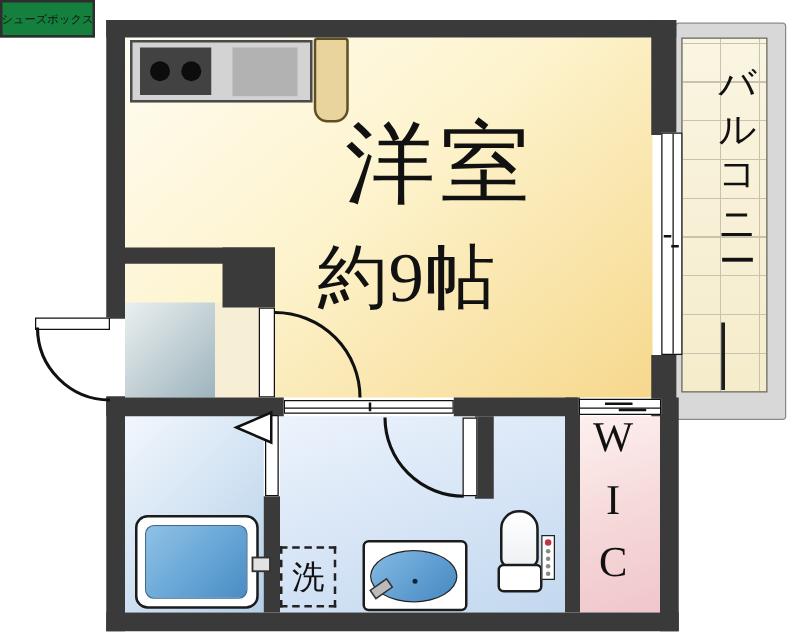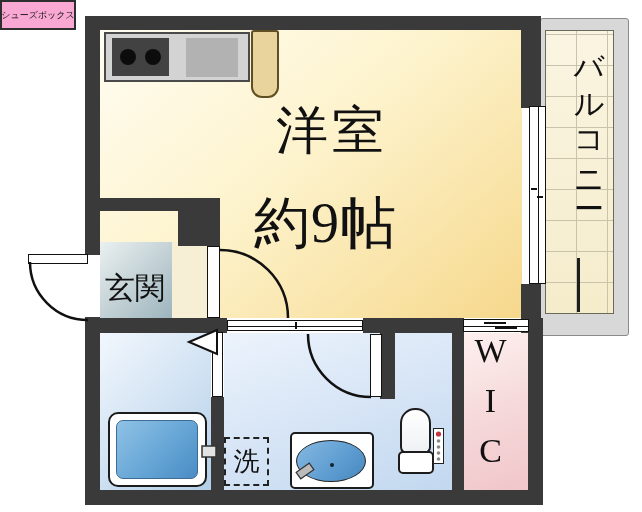--- a/index.html
+++ b/index.html
@@ -34,21 +34,21 @@
   .balcony-divider{left:577px;top:258px;width:3px;height:54px;background:#1d1d1d;z-index:7;}
   
   .kitchen-counter{left:104px;top:32px;width:146px;height:50px;background:#d3d3d3;
     border:2px solid #4a4a4a;box-sizing:border-box;z-index:12;}
   .kitchen-stove{left:112px;top:38px;width:57px;height:38px;background:#424242;z-index:13;}
   .burner{position:absolute;width:16px;height:16px;border-radius:50%;background:#0c0c0c;z-index:14;}
   .kitchen-sink{left:186px;top:38px;width:52px;height:39px;background:#b2b2b2;z-index:13;}
   .kitchen-unit{left:251px;top:30px;width:28px;height:68px;background:#e9d49e;
     border:2px solid #5f4f22;box-sizing:border-box;border-radius:3px 3px 11px 11px;z-index:12;}
   
-  .shoebox{left:100px;top:212px;width:76px;height:30px;background:#f9a8d4;
+  .shoebox{left:100px;top:212px;width:76px;height:30px;background:#15803d;
     border:2px solid #2e2e2e;box-sizing:border-box;z-index:12;
     display:flex;align-items:center;justify-content:center;
     font-family:"Liberation Sans","DejaVu Sans",sans-serif;font-size:9px;color:#111;
     white-space:nowrap;overflow:hidden;}
   
   .leaf{position:absolute;background:#ffffff;border:1.5px solid #111;box-sizing:border-box;z-index:35;}
   .slide{position:absolute;background:#fff;border:1px solid #111;box-sizing:border-box;z-index:35;}
   .slide .mid{position:absolute;left:0;top:50%;width:100%;height:0;border-top:1px solid #111;}
   .tick{position:absolute;background:#111;z-index:36;}
   
@@ -67,21 +67,21 @@
     border:1.5px solid #222;box-sizing:border-box;z-index:16;}
   .drain{left:330px;top:463px;width:4px;height:4px;border-radius:50%;background:#123;z-index:17;}
   .toilet-bowl{left:400px;top:408px;width:31px;height:46px;background:linear-gradient(180deg,#fff,#eef1f4);
     border:2px solid #1c1c1c;border-radius:15px 15px 7px 7px;box-sizing:border-box;z-index:15;}
   .toilet-tank{left:398px;top:451px;width:36px;height:23px;background:#fff;border:2px solid #1c1c1c;
     border-radius:5px;box-sizing:border-box;z-index:16;}
   .washlet{left:433px;top:428px;width:11px;height:36px;background:#fff;border:1px solid #222;
     box-sizing:border-box;z-index:16;}
   
   .lbl{position:absolute;color:#111;z-index:40;white-space:nowrap;}
-  .lbl-room1{left:276px;top:88px;font-size:52px;line-height:86px;letter-spacing:4px;}
+  .lbl-room1{left:276px;top:88px;font-size:72px;line-height:86px;letter-spacing:4px;}
   .lbl-room2{left:254px;top:180px;font-size:56px;line-height:86px;letter-spacing:1px;}
   .lbl-genkan{left:105px;top:268px;font-size:30px;}
   .lbl-sen{z-index:40;}
   .lbl-balcony{left:568px;top:33px;font-size:30px;writing-mode:vertical-rl;
     text-orientation:upright;letter-spacing:6px;z-index:40;}
   .lbl-wic{left:478px;top:332px;width:36px;font-size:34px;line-height:48px;
     writing-mode:vertical-rl;text-orientation:upright;letter-spacing:13px;z-index:40;}
   
   .watermark{left:96px;top:242px;font-family:"Liberation Sans","DejaVu Sans",sans-serif;
     font-weight:700;font-size:41px;letter-spacing:2px;z-index:60;}
@@ -174,17 +174,16 @@
     <rect x="297" y="467" width="16" height="8" fill="#bbb" stroke="#333" stroke-width="1.2" transform="rotate(-35 305 471)"></rect>
     <circle cx="438.5" cy="434" r="2.6" fill="#c23344"></circle>
     <circle cx="438.5" cy="441" r="1.8" fill="#888"></circle>
     <circle cx="438.5" cy="447" r="1.8" fill="#888"></circle>
     <circle cx="438.5" cy="453" r="1.8" fill="#888"></circle>
     <circle cx="438.5" cy="459" r="1.8" fill="#888"></circle>
   </svg>
 
   <div class="lbl lbl-room1">洋室</div>
   <div class="lbl lbl-room2">約9帖</div>
-  <div class="lbl lbl-genkan">玄関</div>
   <div class="lbl lbl-balcony">バルコニー</div>
   <div class="lbl lbl-wic">WIC</div>
 
 </div>
 
 </body></html>

